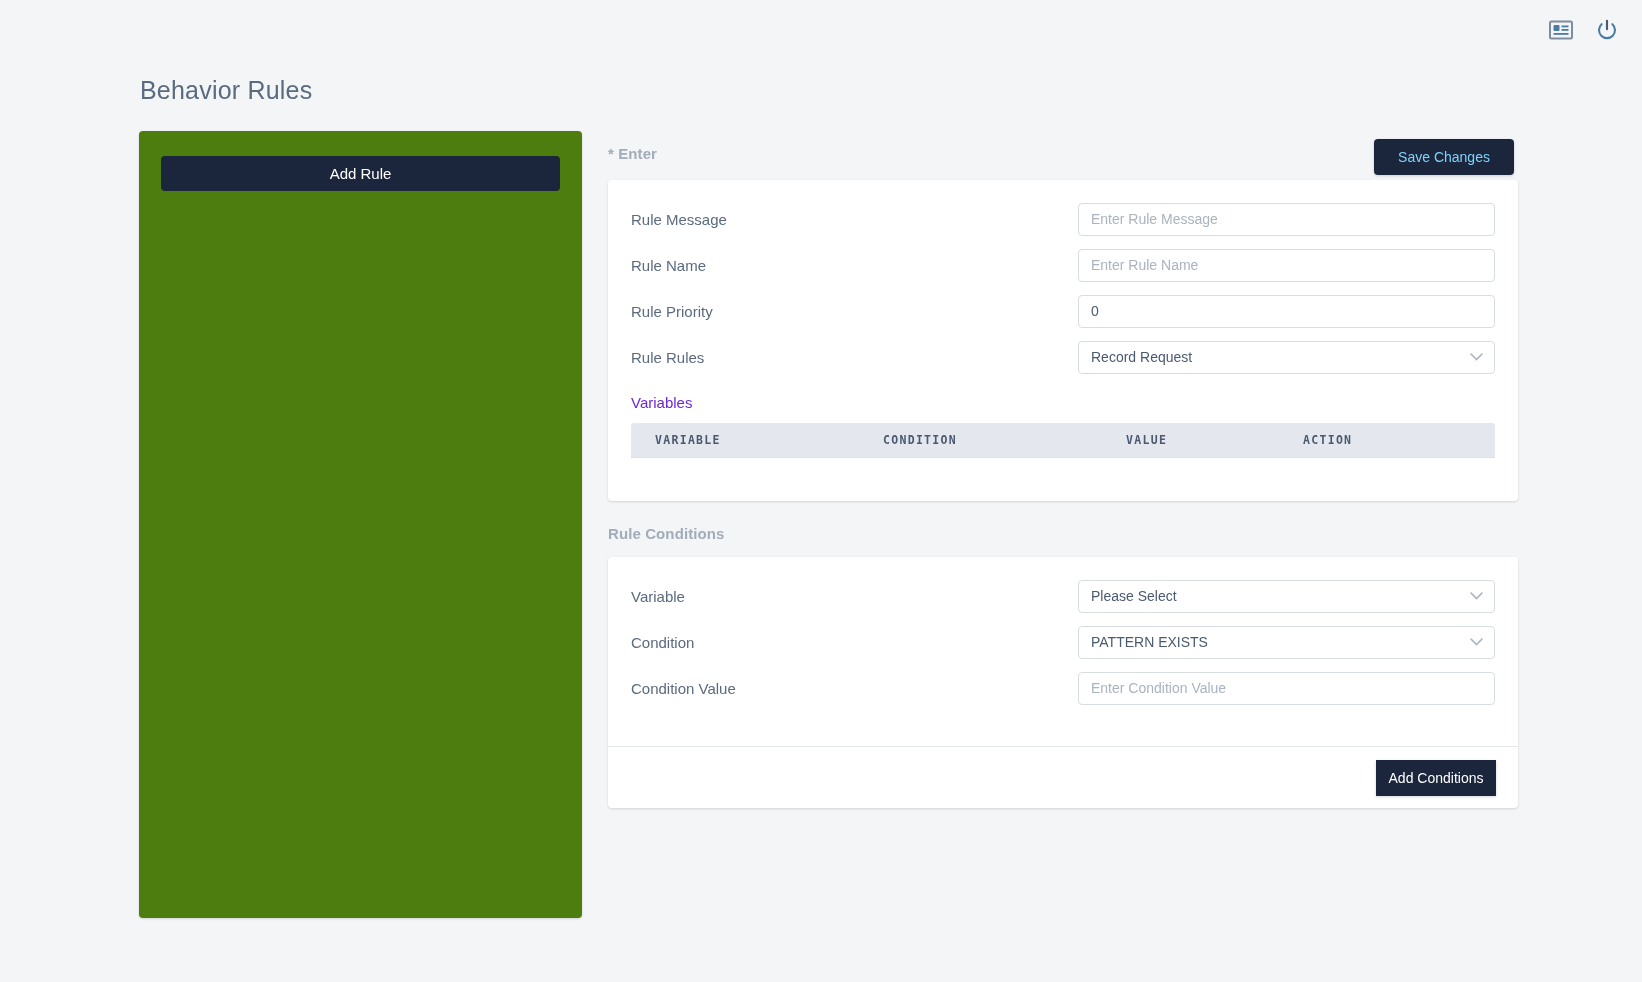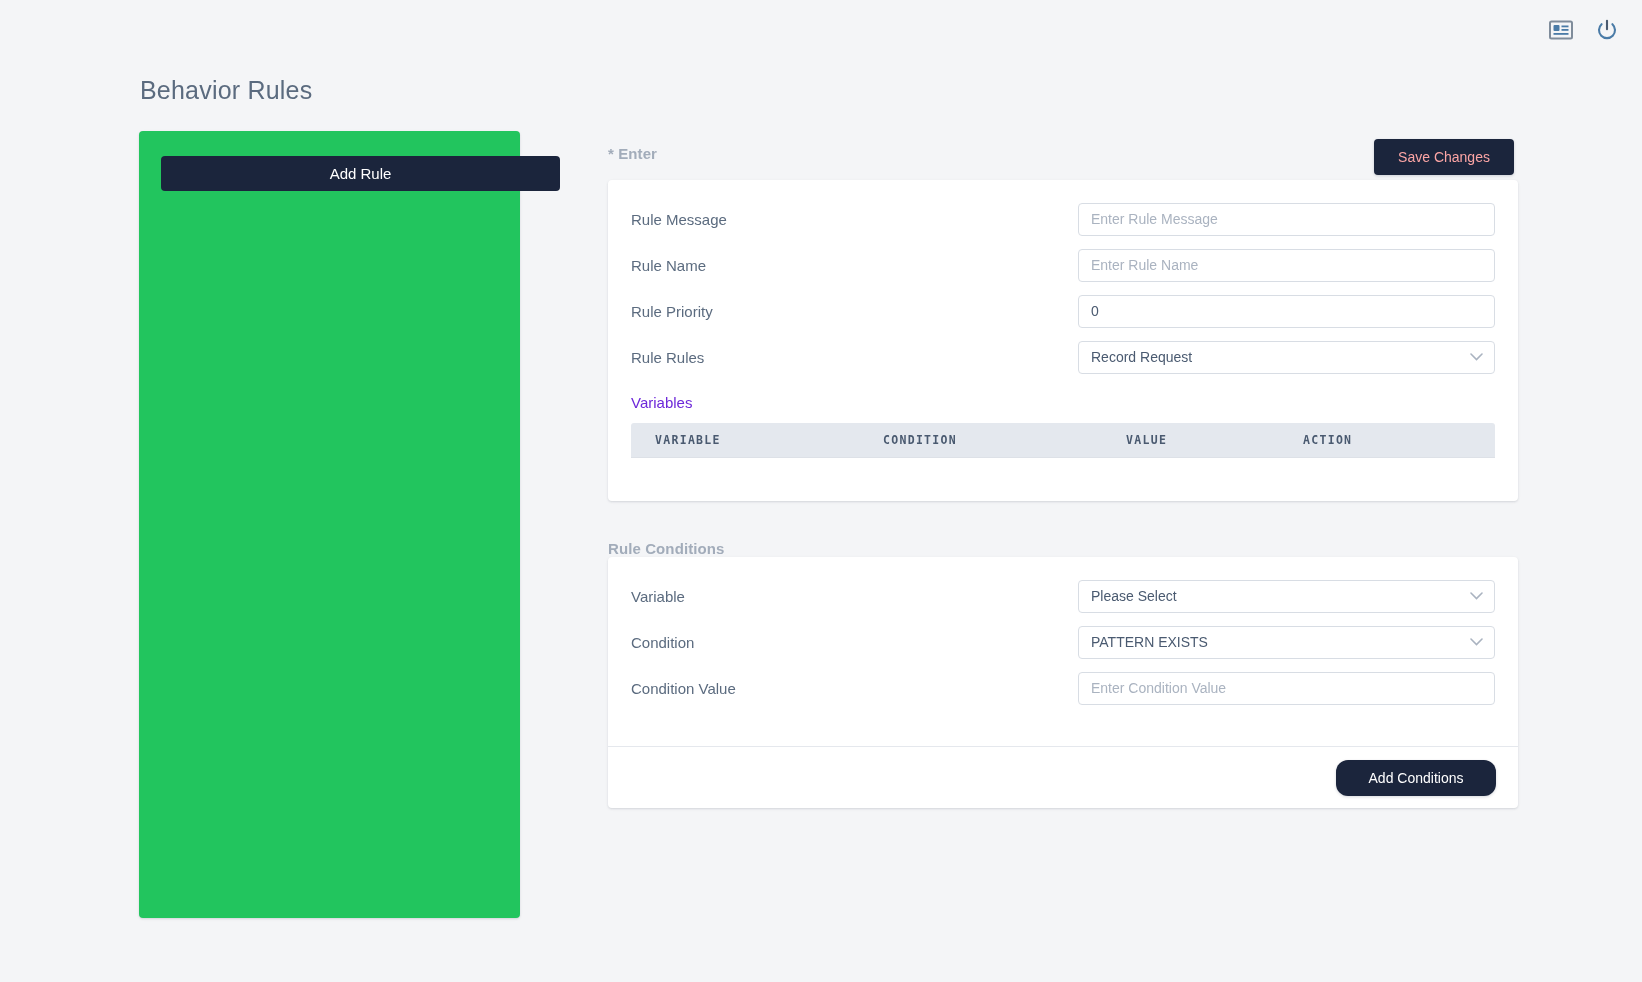--- a/index.html
+++ b/index.html
@@ -27,44 +27,44 @@
   
   .page-title {
     position: absolute; left: 140px; top: 76px;
     font-size: 25px; font-weight: 400; color: #5b6b7f;
     letter-spacing: .2px;
   }
 
   
   .left-card {
     position: absolute; left: 139px; top: 131px;
-    width: 381px; height: 787px;
-    background: #22c55e; border-radius: 4px;
+    width: 443px; height: 787px;
+    background: #4d7c0f; border-radius: 4px;
     box-shadow: 0 1px 3px rgba(30,40,60,.10), 0 1px 2px rgba(30,40,60,.06);
   }
   .add-rule-btn {
     position: absolute; left: 22px; top: 25px;
     width: 399px; height: 35px; border: none; border-radius: 4px;
     background: #1b253c; color: #ffffff;
     font-family: "Liberation Sans", sans-serif;
     font-size: 15px; cursor: pointer;
     display: flex; align-items: center; justify-content: center;
   }
 
   .section-label {
     font-size: 15px; font-weight: 700; color: #a2acba;
     letter-spacing: .1px;
   }
   #rule-section-label { position: absolute; left: 608px; top: 145px; }
-  #conditions-section-label { position: absolute; left: 608px; top: 540px; text-align: center; }
+  #conditions-section-label { position: absolute; left: 608px; top: 525px; text-align: center; }
 
   .save-btn {
     position: absolute; left: 1374px; top: 139px;
     width: 140px; height: 36px; border: none; border-radius: 4px;
-    background: #1b253c; color: #fca5a5;
+    background: #1b253c; color: #7dd3fc;
     font-family: "Liberation Sans", sans-serif;
     font-size: 14px; cursor: pointer;
     display: flex; align-items: center; justify-content: center;
     box-shadow: 0 1px 3px rgba(30,40,60,.18);
   }
 
   .card {
     position: absolute; left: 608px;
     width: 910px; background: #ffffff; border-radius: 4px;
     box-shadow: 0 1px 3px rgba(30,40,60,.10), 0 1px 2px rgba(30,40,60,.06);
@@ -119,21 +119,21 @@
   .c-action { width: 120px; }
 
   
   .card-footer {
     position: absolute; left: 0; bottom: 0; width: 100%; height: 62px;
     border-top: 1px solid #e5e8ed;
     display: flex; align-items: center; justify-content: flex-end;
     padding-right: 22px;
   }
   .add-cond-btn {
-    width: 160px; height: 36px; border: none; border-radius: 12px;
+    width: 120px; height: 36px; border: none; border-radius: 0;
     background: #1b253c; color: #ffffff;
     font-family: "Liberation Sans", sans-serif;
     font-size: 14px; cursor: pointer;
     display: flex; align-items: center; justify-content: center;
     box-shadow: 0 1px 3px rgba(30,40,60,.18);
   }
 </style>
 </head>
 <body>
 

